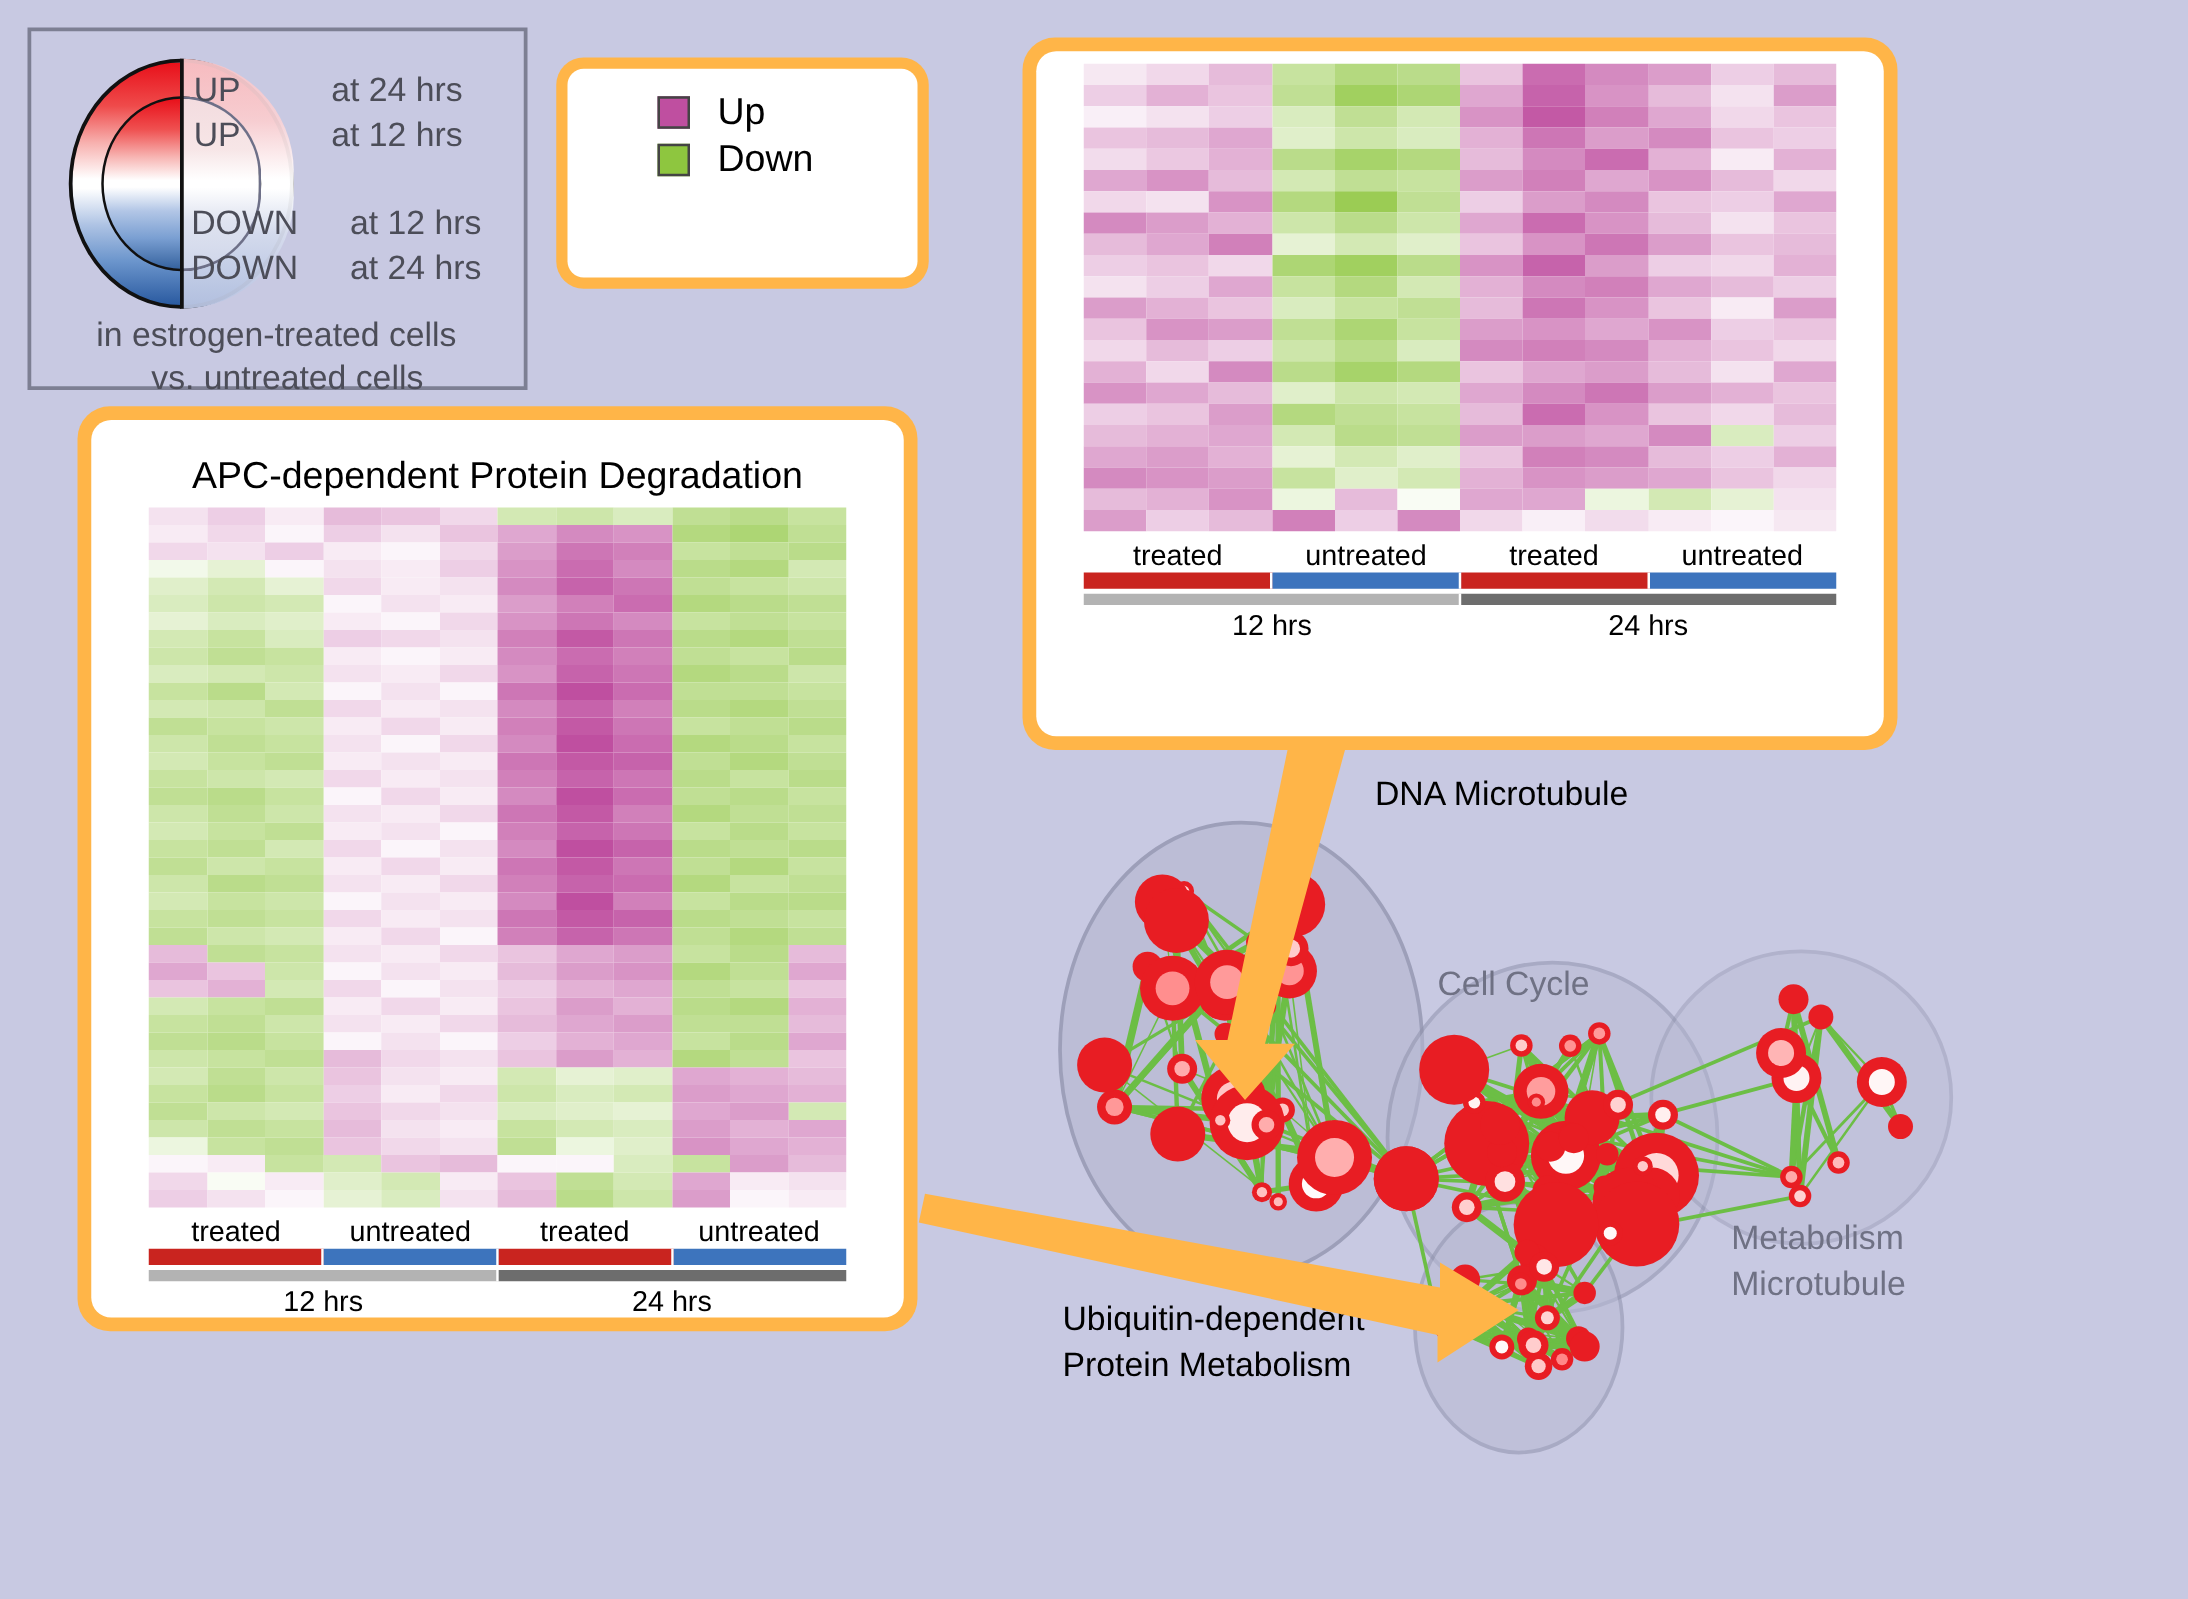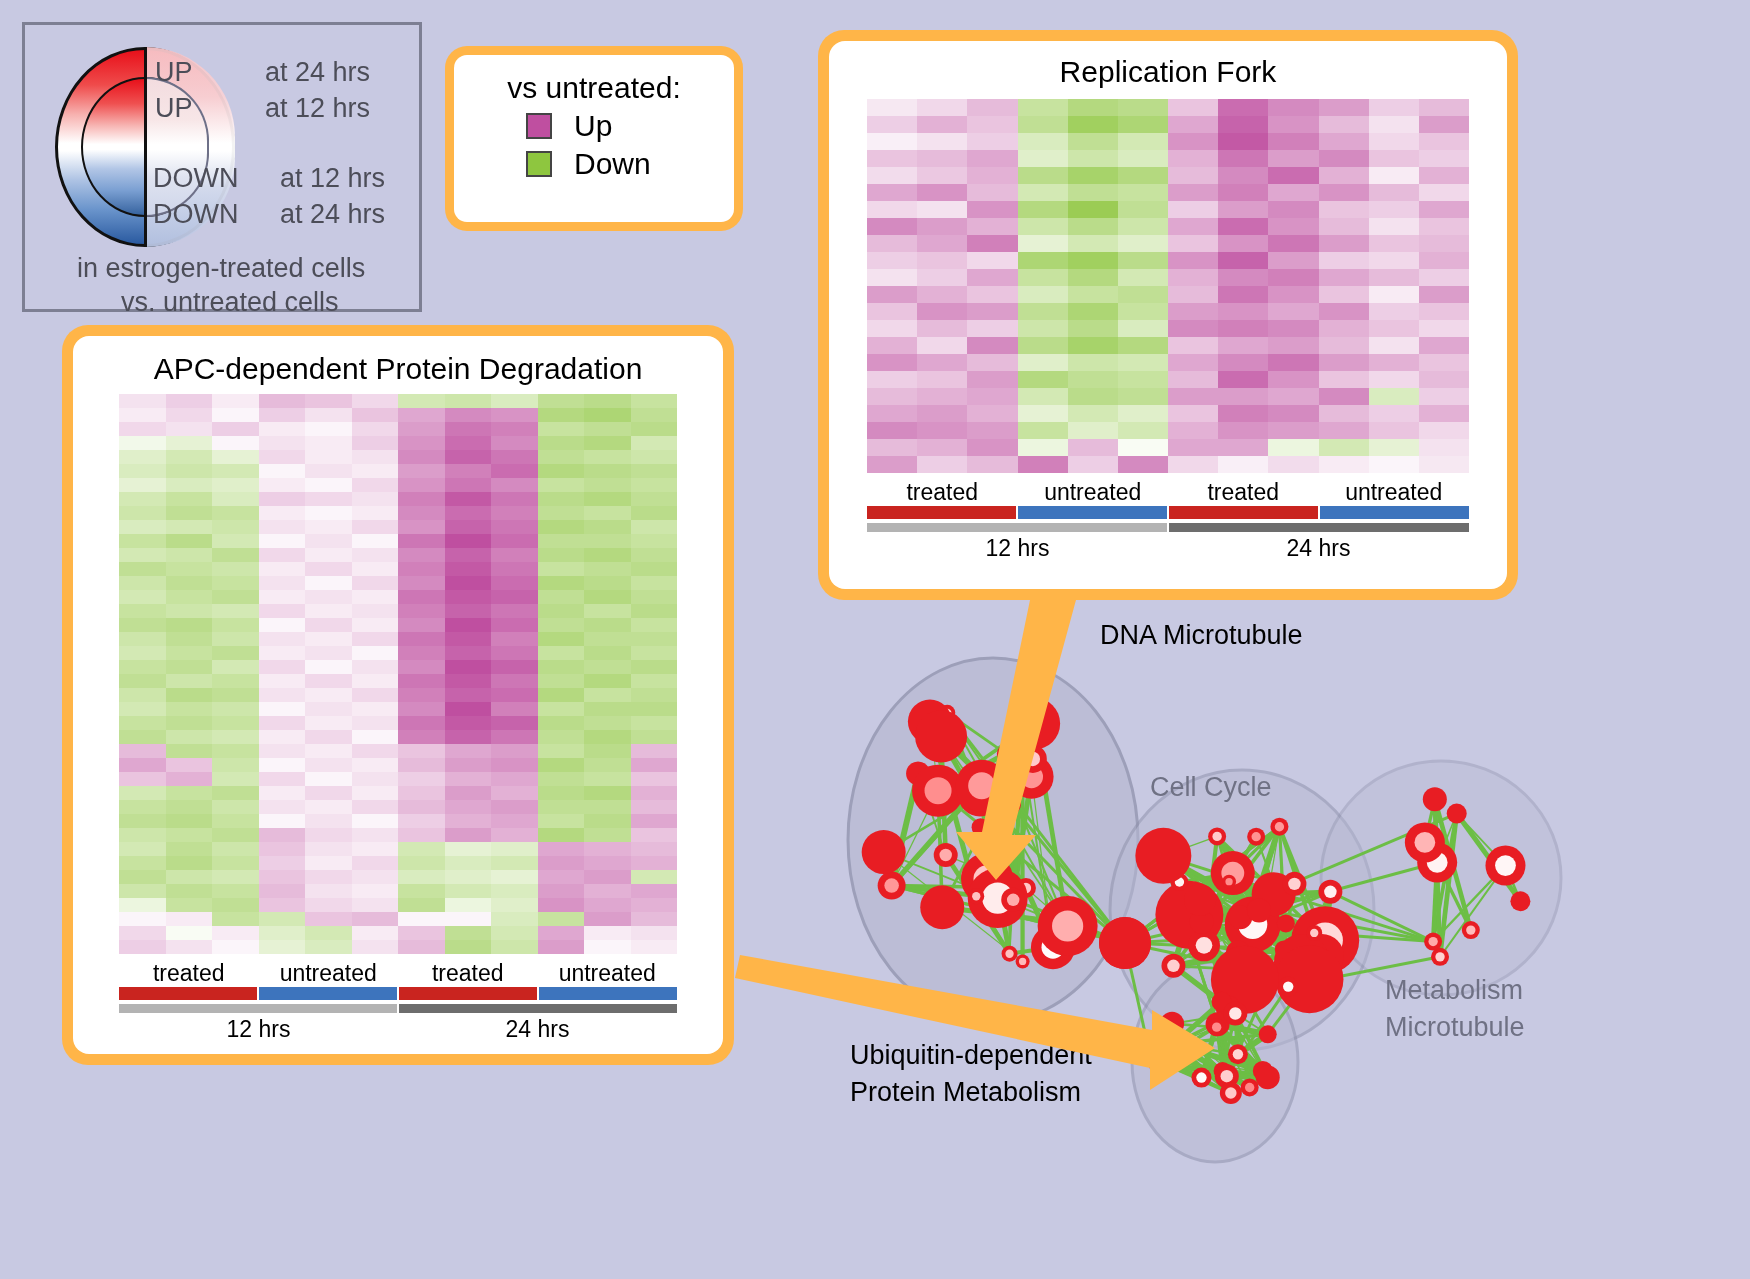--- a/index.html
+++ b/index.html
@@ -111,35 +111,33 @@
   <div class="cl-txt" id="cl-dn12">DOWN</div>
   <div class="cl-txt" id="cl-atd12">at 12 hrs</div>
   <div class="cl-txt" id="cl-dn24">DOWN</div>
   <div class="cl-txt" id="cl-atd24">at 24 hrs</div>
   <div class="cl-txt" id="cl-foot1">in estrogen-treated cells</div>
   <div class="cl-txt" id="cl-foot2">vs. untreated cells</div>
 </div>
 
 <div class="abs" id="estrogen-legend">
   <div id="estrogen-inner">
-    <div id="est-l2">vs untreated:</div>
     <div class="legend-row">
       <span class="swatch" id="sw-up" style="background: rgb(191, 79, 160);"></span>
       <span class="lbl">Up</span>
     </div>
     <div class="legend-row">
       <span class="swatch" id="sw-down" style="background: rgb(142, 198, 63);"></span>
       <span class="lbl">Down</span>
     </div>
   </div>
 </div>
 
 <div class="abs panel" id="panel-rf">
   <div class="panel-inner">
-    <div class="panel-title" style="padding-top:14px;">Replication Fork</div>
     <div style="padding:10px 38px 0 38px;">
       <div class="hm" id="hm-rf" style="grid-template-columns: repeat(12, 1fr); grid-auto-rows: 17px;">
           <div style="background: rgb(246, 232, 242);"></div>
           <div style="background: rgb(241, 216, 234);"></div>
           <div style="background: rgb(230, 187, 218);"></div>
           <div style="background: rgb(199, 227, 159);"></div>
           <div style="background: rgb(180, 217, 127);"></div>
           <div style="background: rgb(186, 220, 138);"></div>
           <div style="background: rgb(234, 196, 223);"></div>
           <div style="background: rgb(202, 108, 176);"></div>
@@ -419,21 +417,21 @@
       <div class="time-labels" id="timl-rf" style="margin-top:3px;">
           <div>12 hrs</div>
           <div>24 hrs</div>
         </div>
     </div>
   </div>
 </div>
 
 <div class="abs panel" id="panel-apc">
   <div class="panel-inner">
-    <div class="panel-title" style="padding-top:16px;">APC-dependent Protein Degradation</div>
+    <div class="panel-title" style="padding-top:28px;">APC-dependent Protein Degradation</div>
     <div style="padding:8px 46px 0 46px;">
       <div class="hm" id="hm-apc" style="grid-template-columns: repeat(12, 1fr); grid-auto-rows: 14px;">
           <div style="background: rgb(244, 226, 239);"></div>
           <div style="background: rgb(237, 206, 229);"></div>
           <div style="background: rgb(248, 235, 244);"></div>
           <div style="background: rgb(230, 187, 218);"></div>
           <div style="background: rgb(234, 196, 223);"></div>
           <div style="background: rgb(241, 216, 234);"></div>
           <div style="background: rgb(211, 233, 180);"></div>
           <div style="background: rgb(205, 230, 170);"></div>

